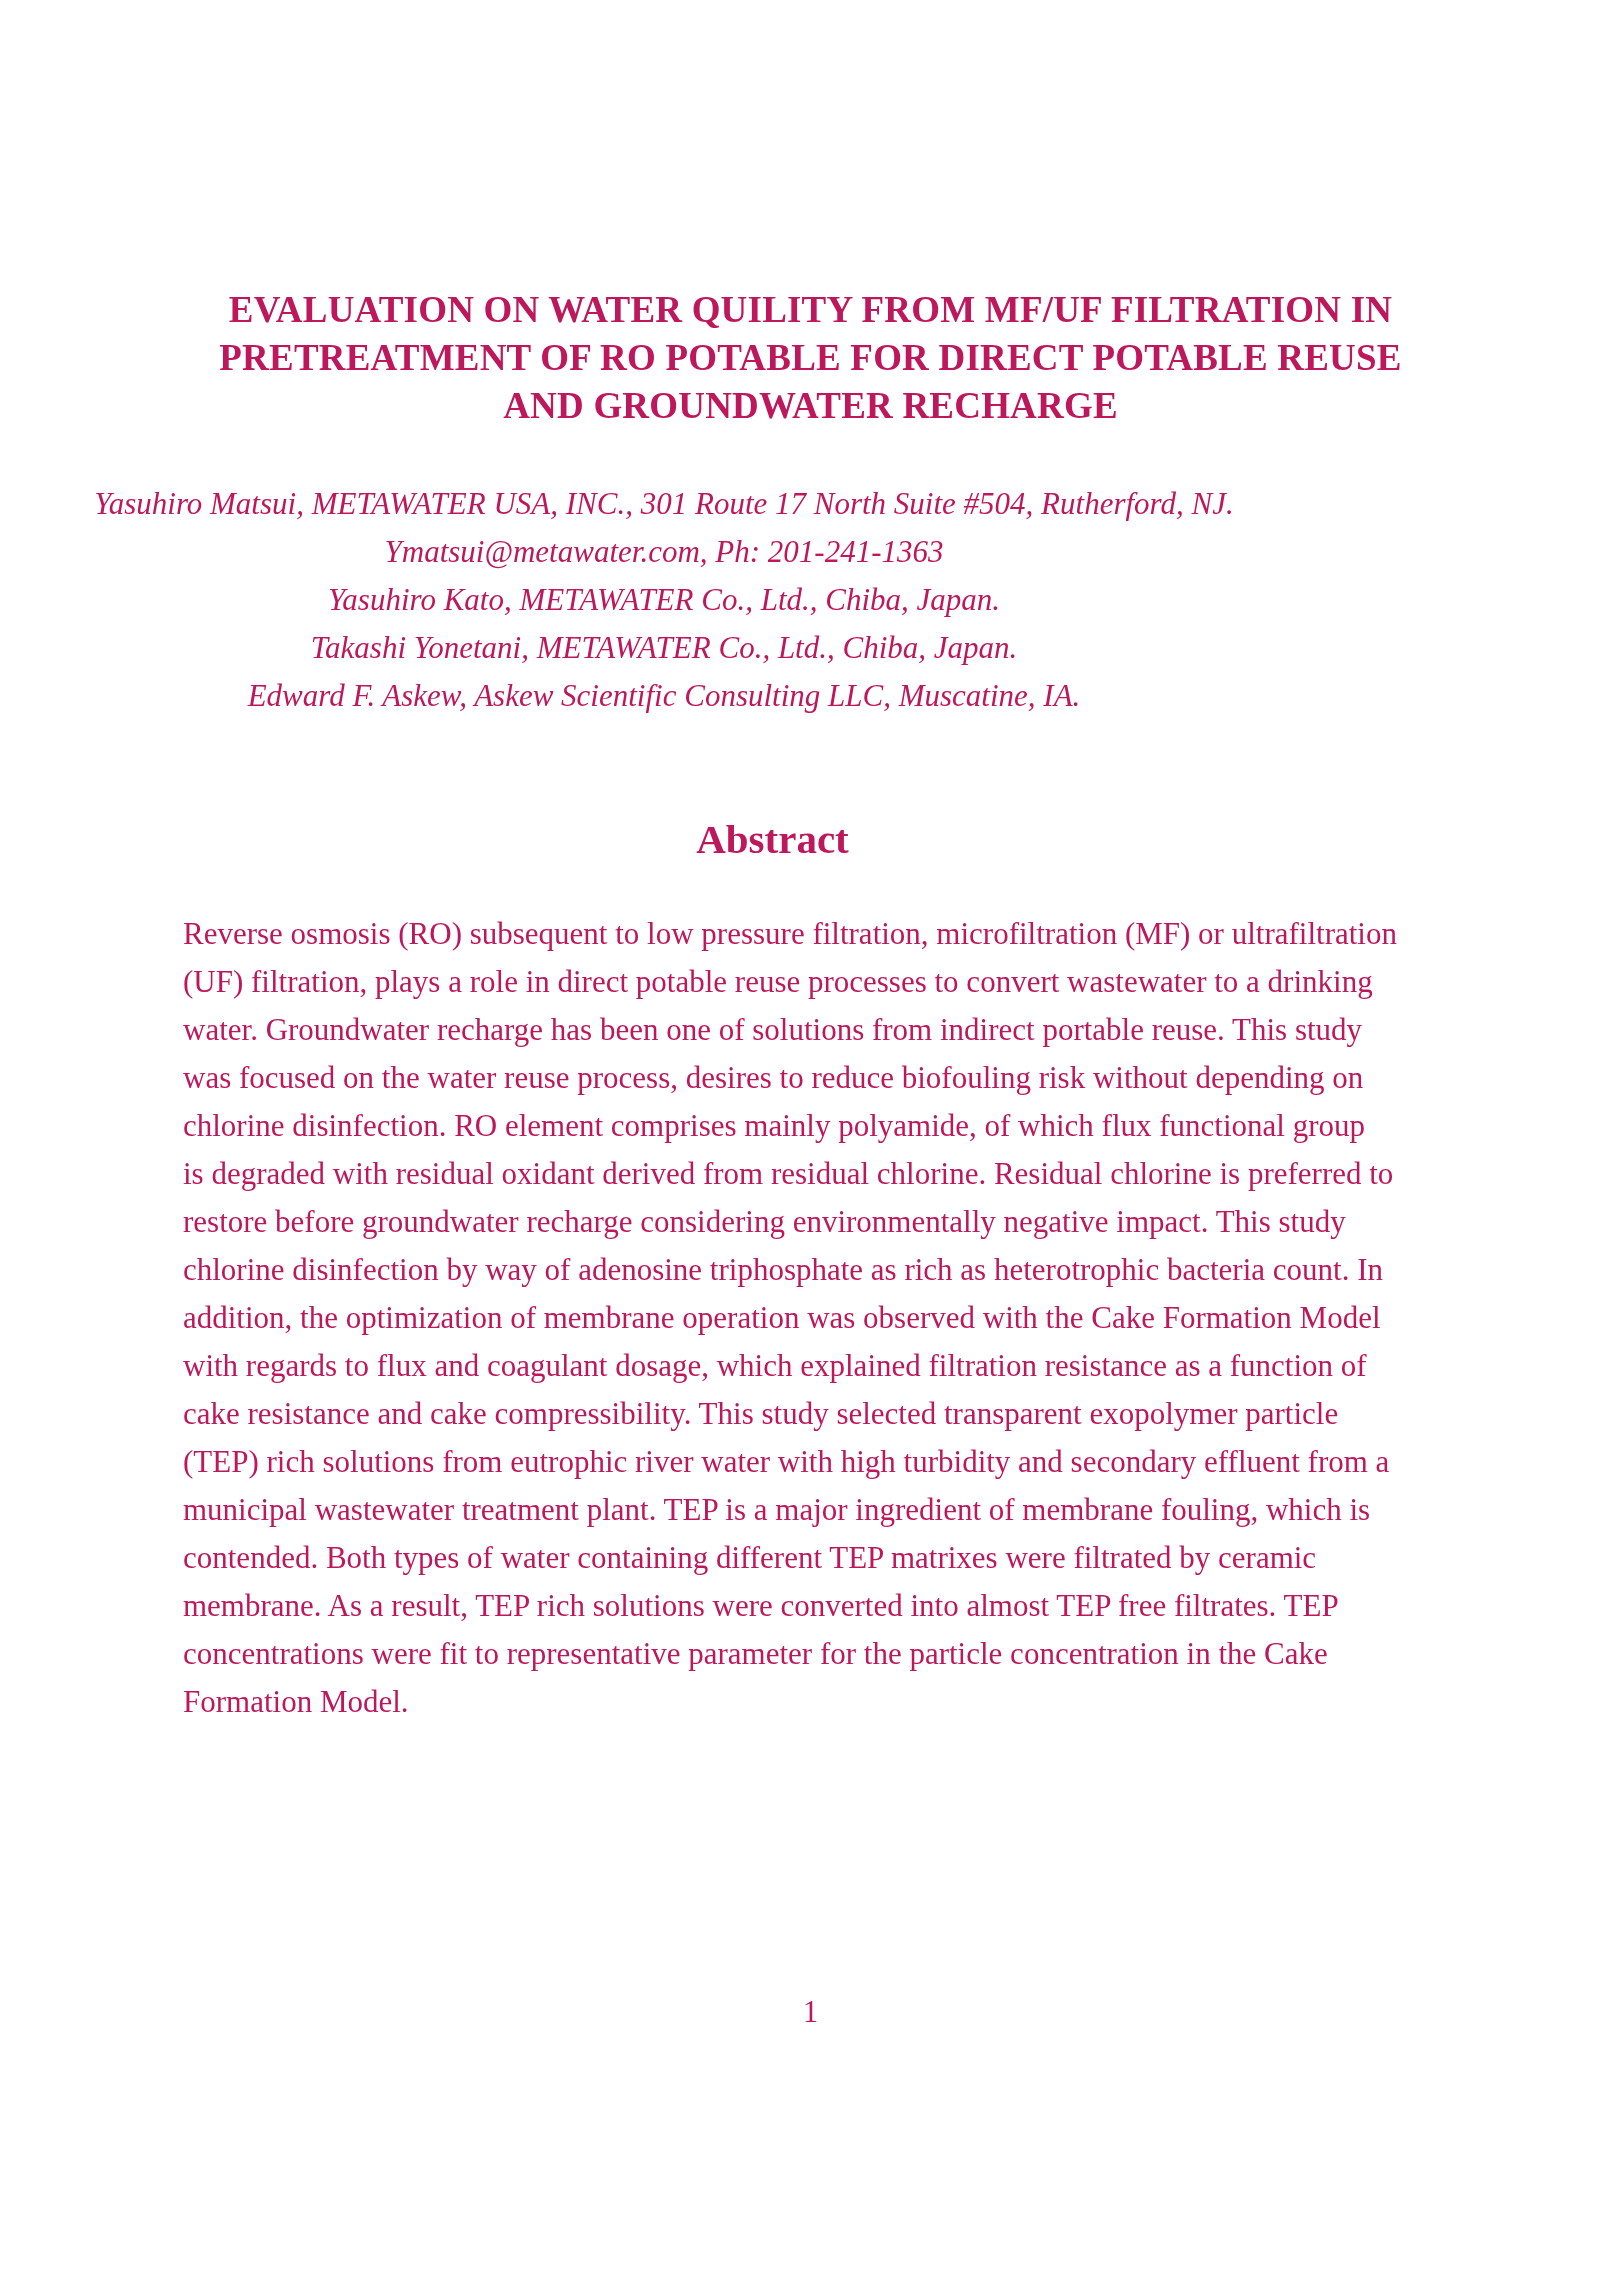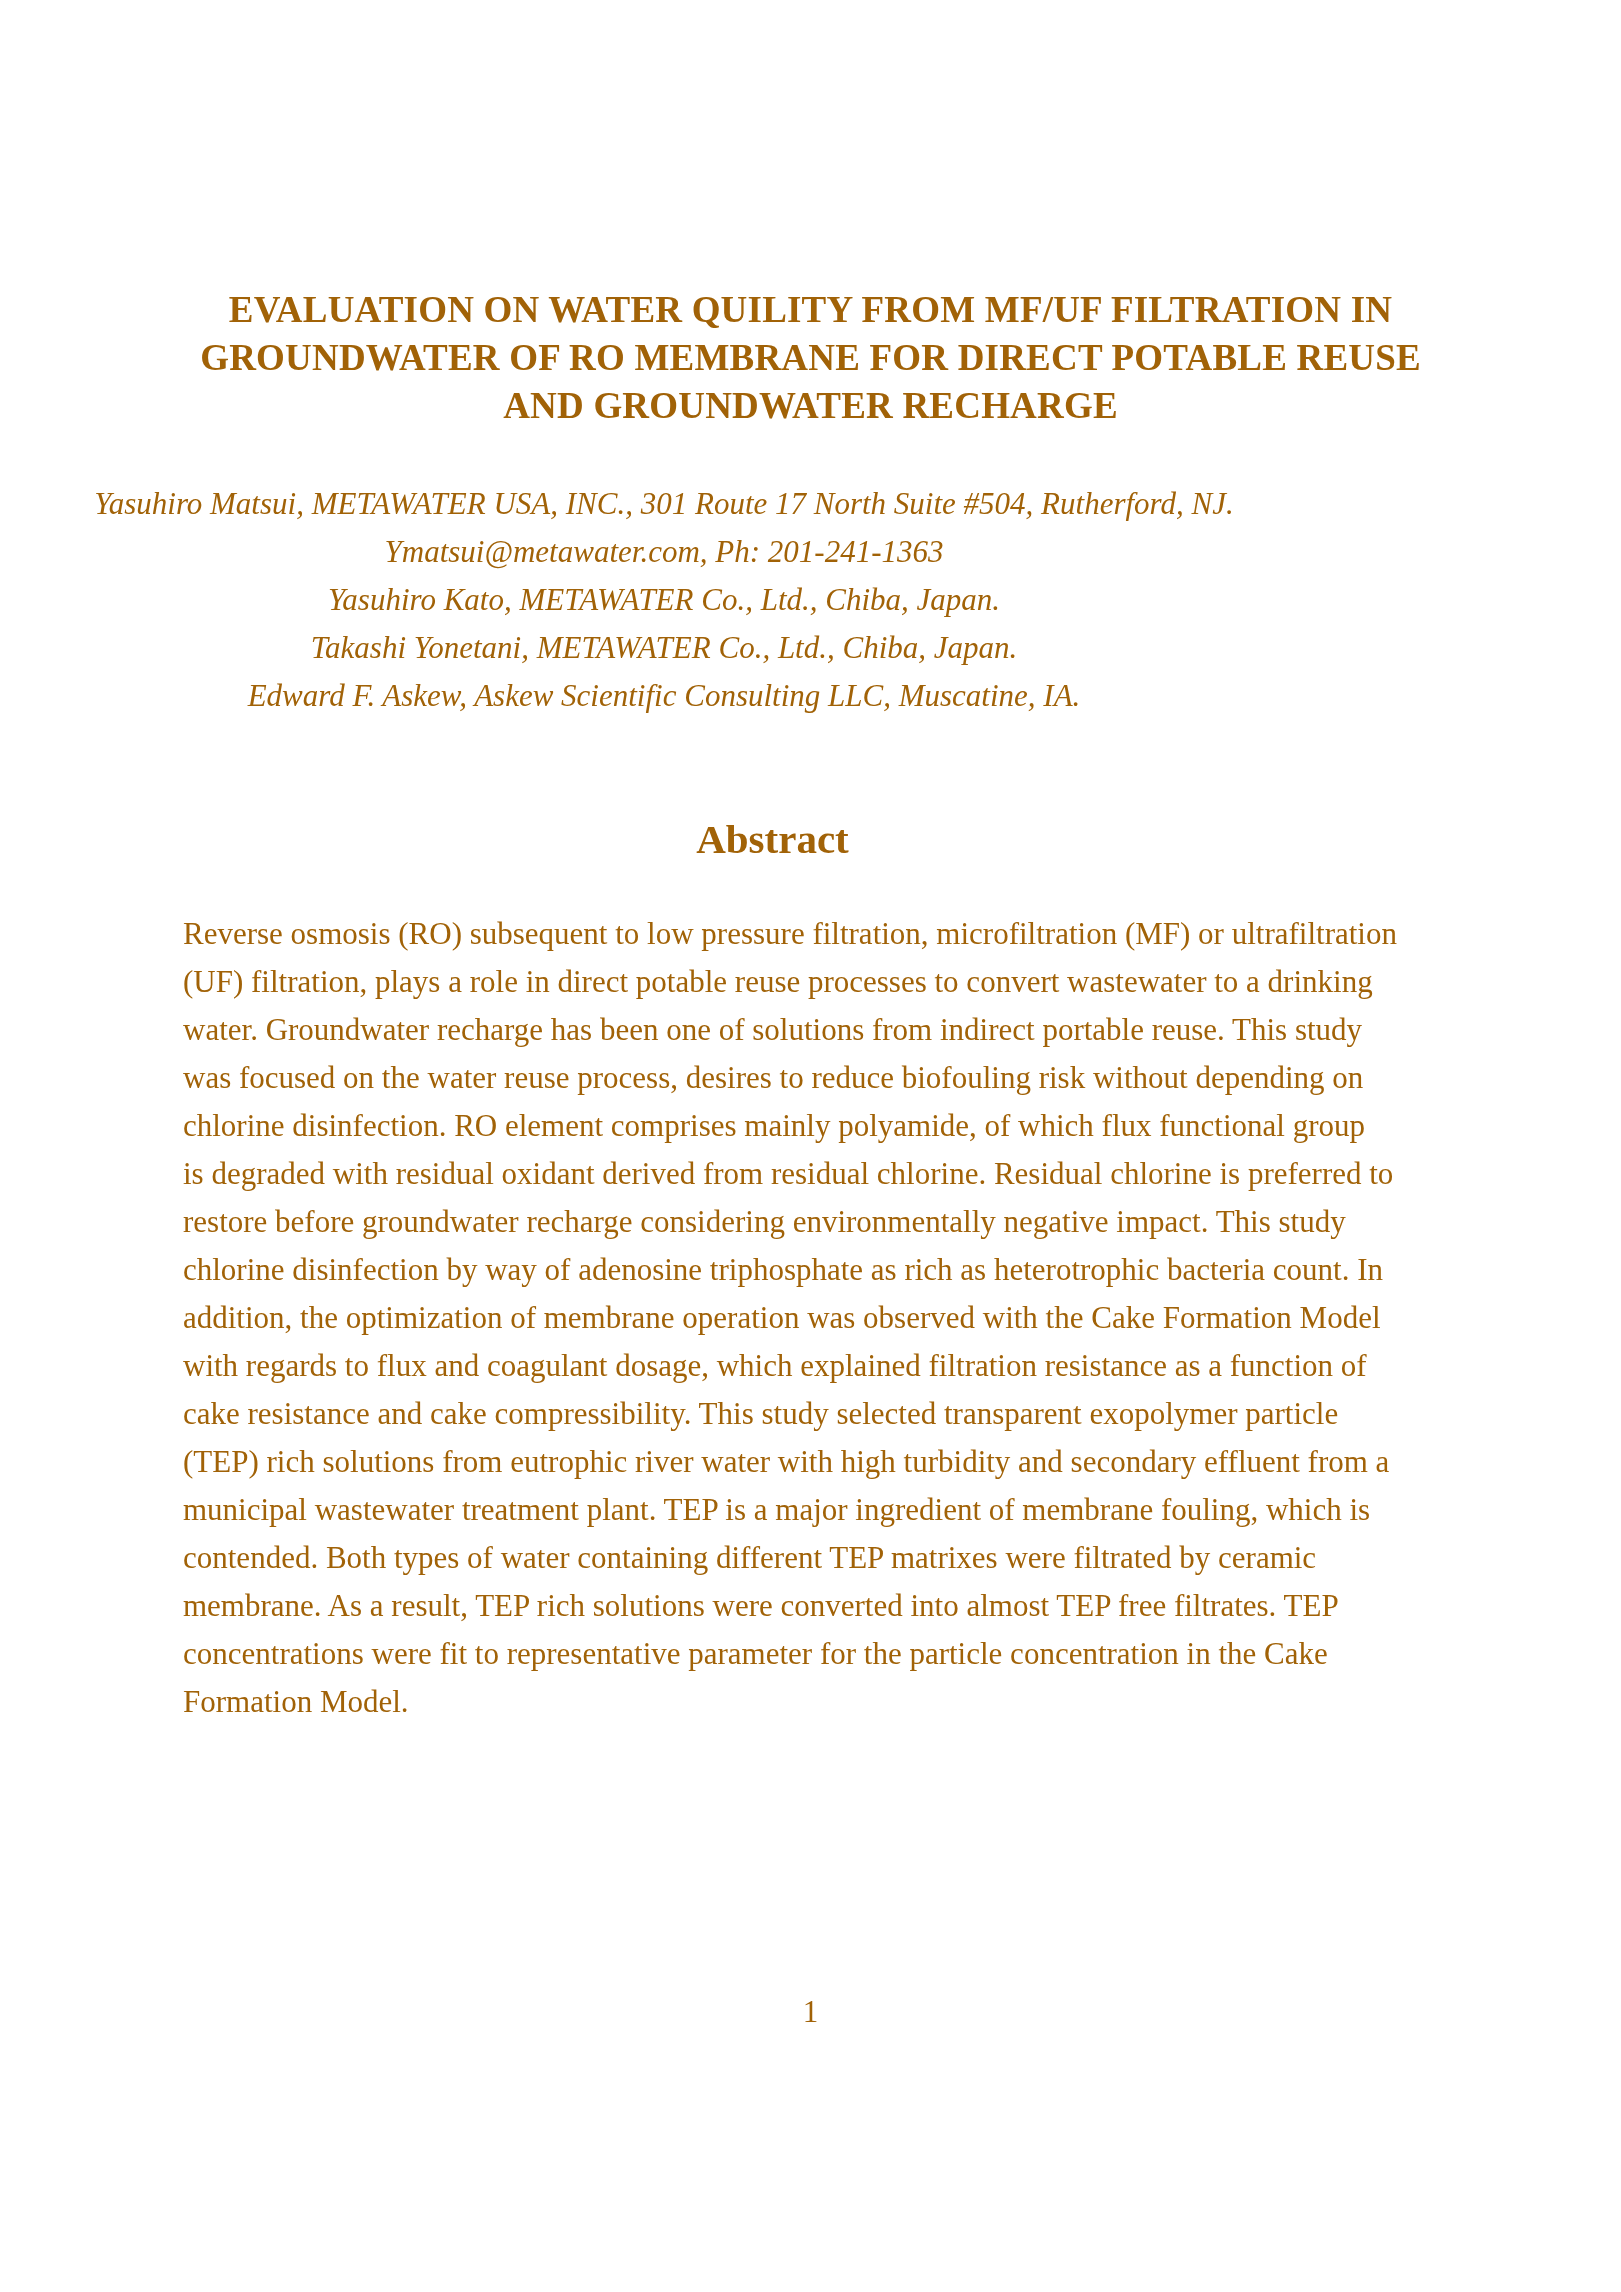--- a/index.html
+++ b/index.html
@@ -5,21 +5,21 @@
   html, body {
     margin: 0;
     padding: 0;
     background: #ffffff;
   }
   .page {
     position: relative;
     width: 1621px;
     height: 2293px;
     background: #ffffff;
-    color: #a16207;
+    color: #be185d;
     font-family: "Liberation Serif", "DejaVu Serif", serif;
     overflow: hidden;
   }
   .title-block {
     position: absolute;
     top: 286px;
     left: 0;
     width: 1621px;
     text-align: center;
     font-size: 37px;
@@ -69,21 +69,21 @@
     line-height: 39px;
   }
 </style>
 </head>
 <body>
 
 <div class="page">
 
   <div class="title-block">
     <div class="line">EVALUATION ON WATER QUILITY FROM MF/UF FILTRATION IN</div>
-    <div class="line">GROUNDWATER OF RO MEMBRANE FOR DIRECT POTABLE REUSE</div>
+    <div class="line">PRETREATMENT OF RO POTABLE FOR DIRECT POTABLE REUSE</div>
     <div class="line">AND GROUNDWATER RECHARGE</div>
   </div>
 
   <div class="authors-block">
     <div class="line">Yasuhiro Matsui, METAWATER USA, INC., 301 Route 17 North Suite #504, Rutherford, NJ.</div>
     <div class="line">Ymatsui@metawater.com, Ph: 201-241-1363</div>
     <div class="line">Yasuhiro Kato, METAWATER Co., Ltd., Chiba, Japan.</div>
     <div class="line">Takashi Yonetani, METAWATER Co., Ltd., Chiba, Japan.</div>
     <div class="line">Edward F. Askew, Askew Scientific Consulting LLC, Muscatine, IA.</div>
   </div>

